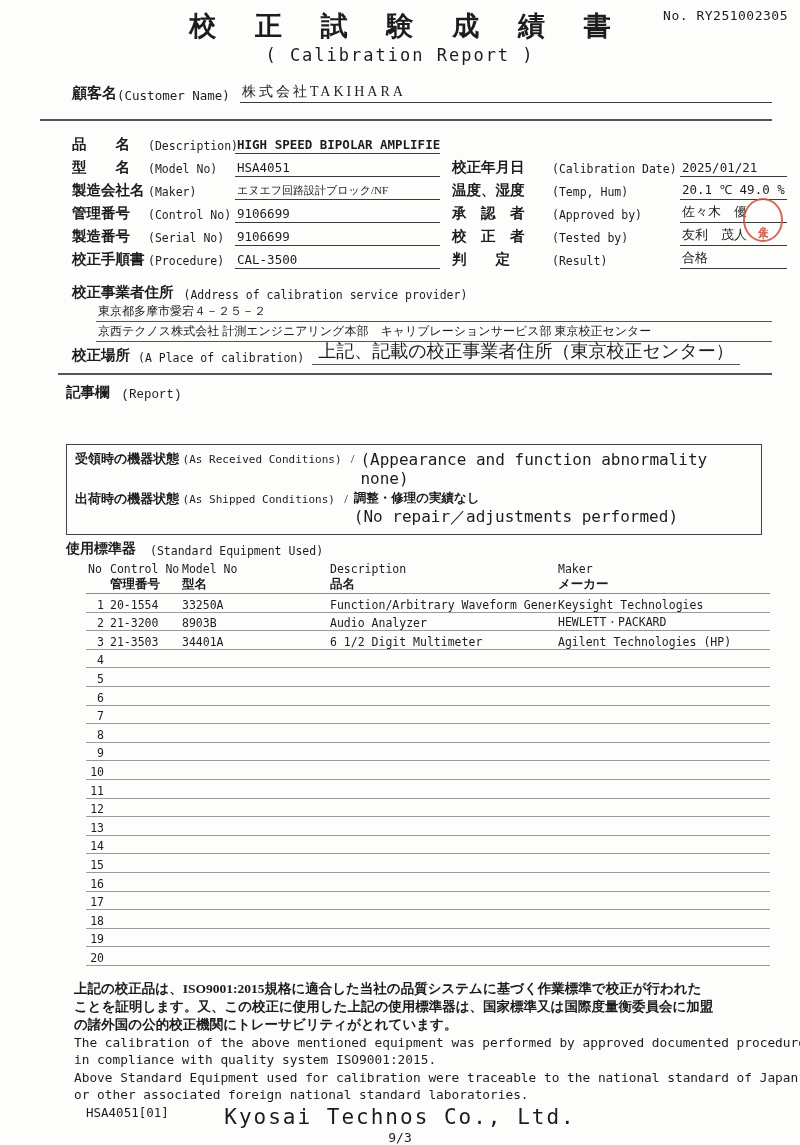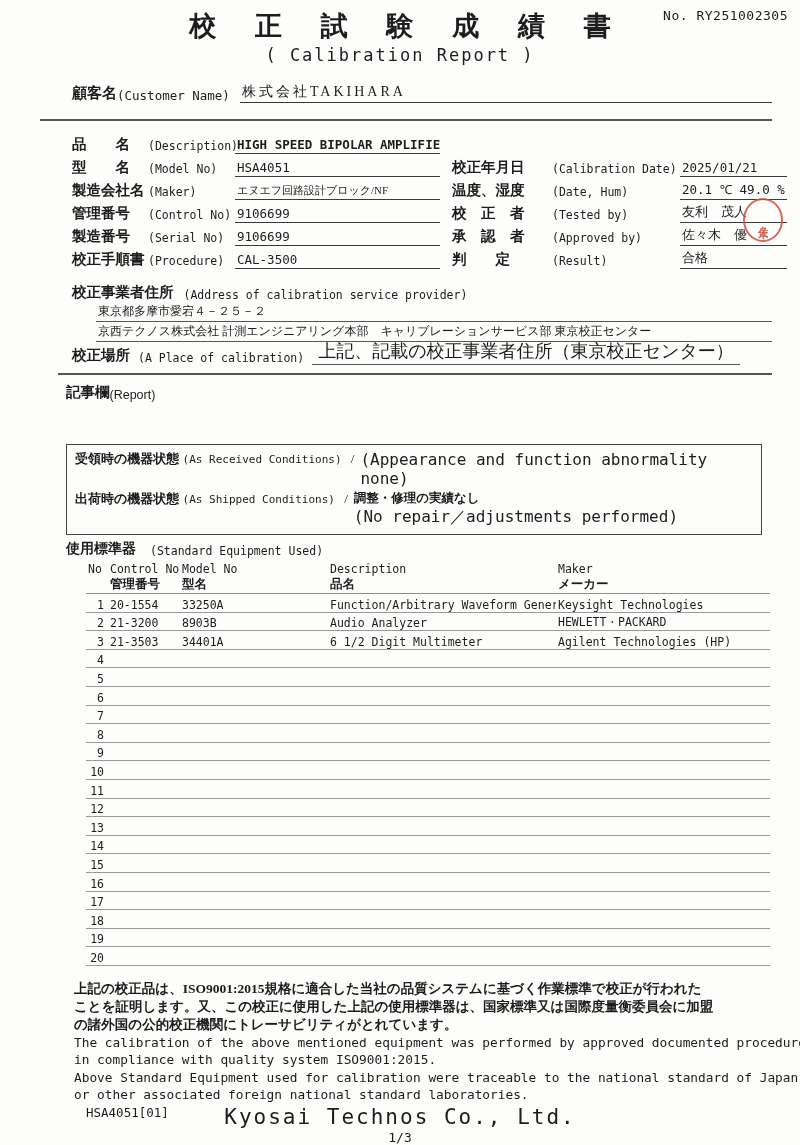--- a/index.html
+++ b/index.html
@@ -92,22 +92,22 @@
   .place-row { display: flex; align-items: flex-end; margin-top: 3px; height: 20px; }
   .place-row .jp-label { font-size: 14.5px; font-weight: bold; white-space: nowrap; }
   .place-row .en-label { font-size: 11.5px; margin: 0 8px; white-space: nowrap;
     font-family: "DejaVu Sans Mono", monospace; }
   .place-row .value { border-bottom: 1.2px solid #555; font-size: 18px;
     padding: 0 6px 1px 6px; white-space: nowrap; }
 
   
   .notes-row { margin: 8px 28px 0 66px; display: flex; align-items: flex-end; }
   .notes-row .jp-label { font-size: 14.5px; font-weight: bold; }
-  .notes-row .en-label { font-size: 12.5px; 
-    font-family: Liberation Sans, sans-serif; }
+  .notes-row .en-label { font-size: 12.5px; margin-left: 12px;
+    font-family: Liberation Mono, monospace; }
 
   
   .cond-box {
     margin: 42px 38px 0 66px; border: 1.4px solid #444;
     padding: 5px 6px 6px 8px;
   }
   .cond-row { display: flex; align-items: flex-start; }
   .cond-row + .cond-row { margin-top: 2px; }
   .cond-left { white-space: nowrap; font-size: 13px; }
   .cond-left .jp { font-weight: bold; }
@@ -217,32 +217,32 @@
     </div>
 
     <div class="spec-col spec-right">
       <div class="spec-row">
         <span class="jp-label">校正年月日</span>
         <span class="en-label">(Calibration Date)</span>
         <span class="value mono">2025/01/21</span>
       </div>
       <div class="spec-row">
         <span class="jp-label">温度、湿度</span>
-        <span class="en-label">(Date, Hum)</span>
+        <span class="en-label">(Temp, Hum)</span>
         <span class="value mono">20.1 ℃  49.0 %</span>
+      </div>
+      <div class="spec-row">
+        <span class="jp-label">承　認　者</span>
+        <span class="en-label">(Approved by)</span>
+        <span class="value">佐々木　優</span>
       </div>
       <div class="spec-row">
         <span class="jp-label">校　正　者</span>
         <span class="en-label">(Tested by)</span>
         <span class="value">友利　茂人</span>
-      </div>
-      <div class="spec-row">
-        <span class="jp-label">承　認　者</span>
-        <span class="en-label">(Approved by)</span>
-        <span class="value">佐々木　優</span>
       </div>
       <div class="spec-row">
         <span class="jp-label">判　　定</span>
         <span class="en-label">(Result)</span>
         <span class="value">合格</span>
       </div>
       <div class="seal" style="color: rgb(204, 81, 64); border-color: rgb(204, 81, 64);">
         <span class="seal-text">佐々木</span>
       </div>
     </div>
@@ -473,16 +473,16 @@
     <div class="jp-line">の諸外国の公的校正機関にトレーサビリティがとれています。</div>
     <div class="en-line">The calibration of the above mentioned equipment was performed by approved documented procedure</div>
     <div class="en-line">in compliance with quality system ISO9001:2015.</div>
     <div class="en-line">Above Standard Equipment used for calibration were traceable to the national standard of Japan</div>
     <div class="en-line">or other associated foreign national standard laboratories.</div>
     <div class="ref-line">HSA4051[01]</div>
   </div>
 
   <div class="footer">
     <div class="company">Kyosai Technos Co., Ltd.</div>
-    <div class="page-num">1/3</div>
+    <div class="page-num">9/3</div>
   </div>
 
 </div>
 
 </body></html>

